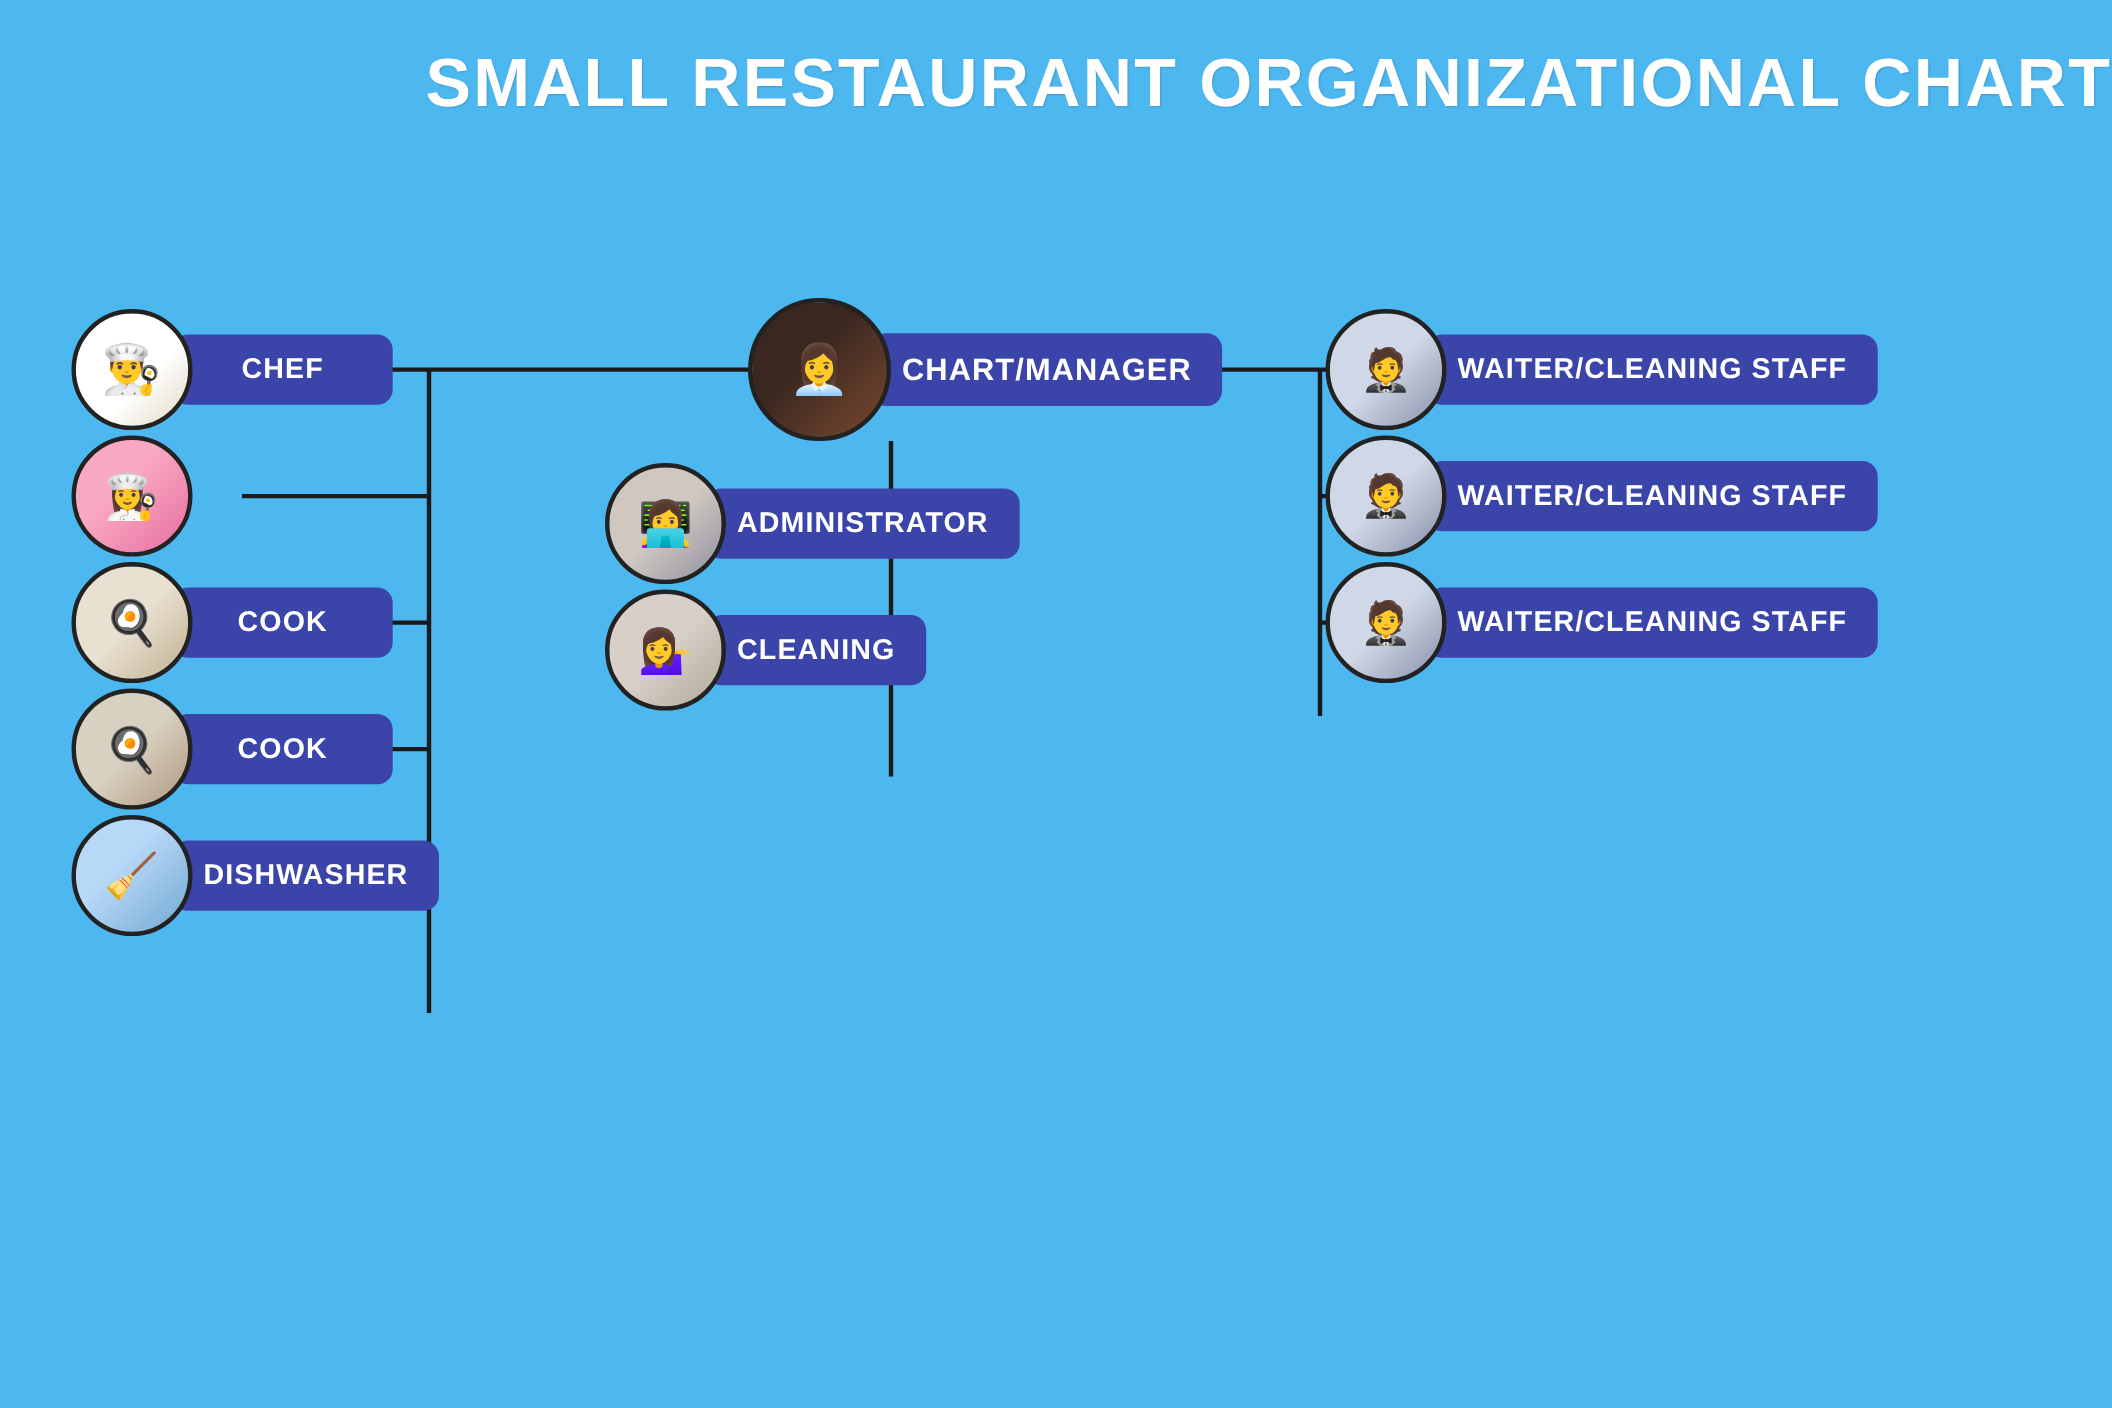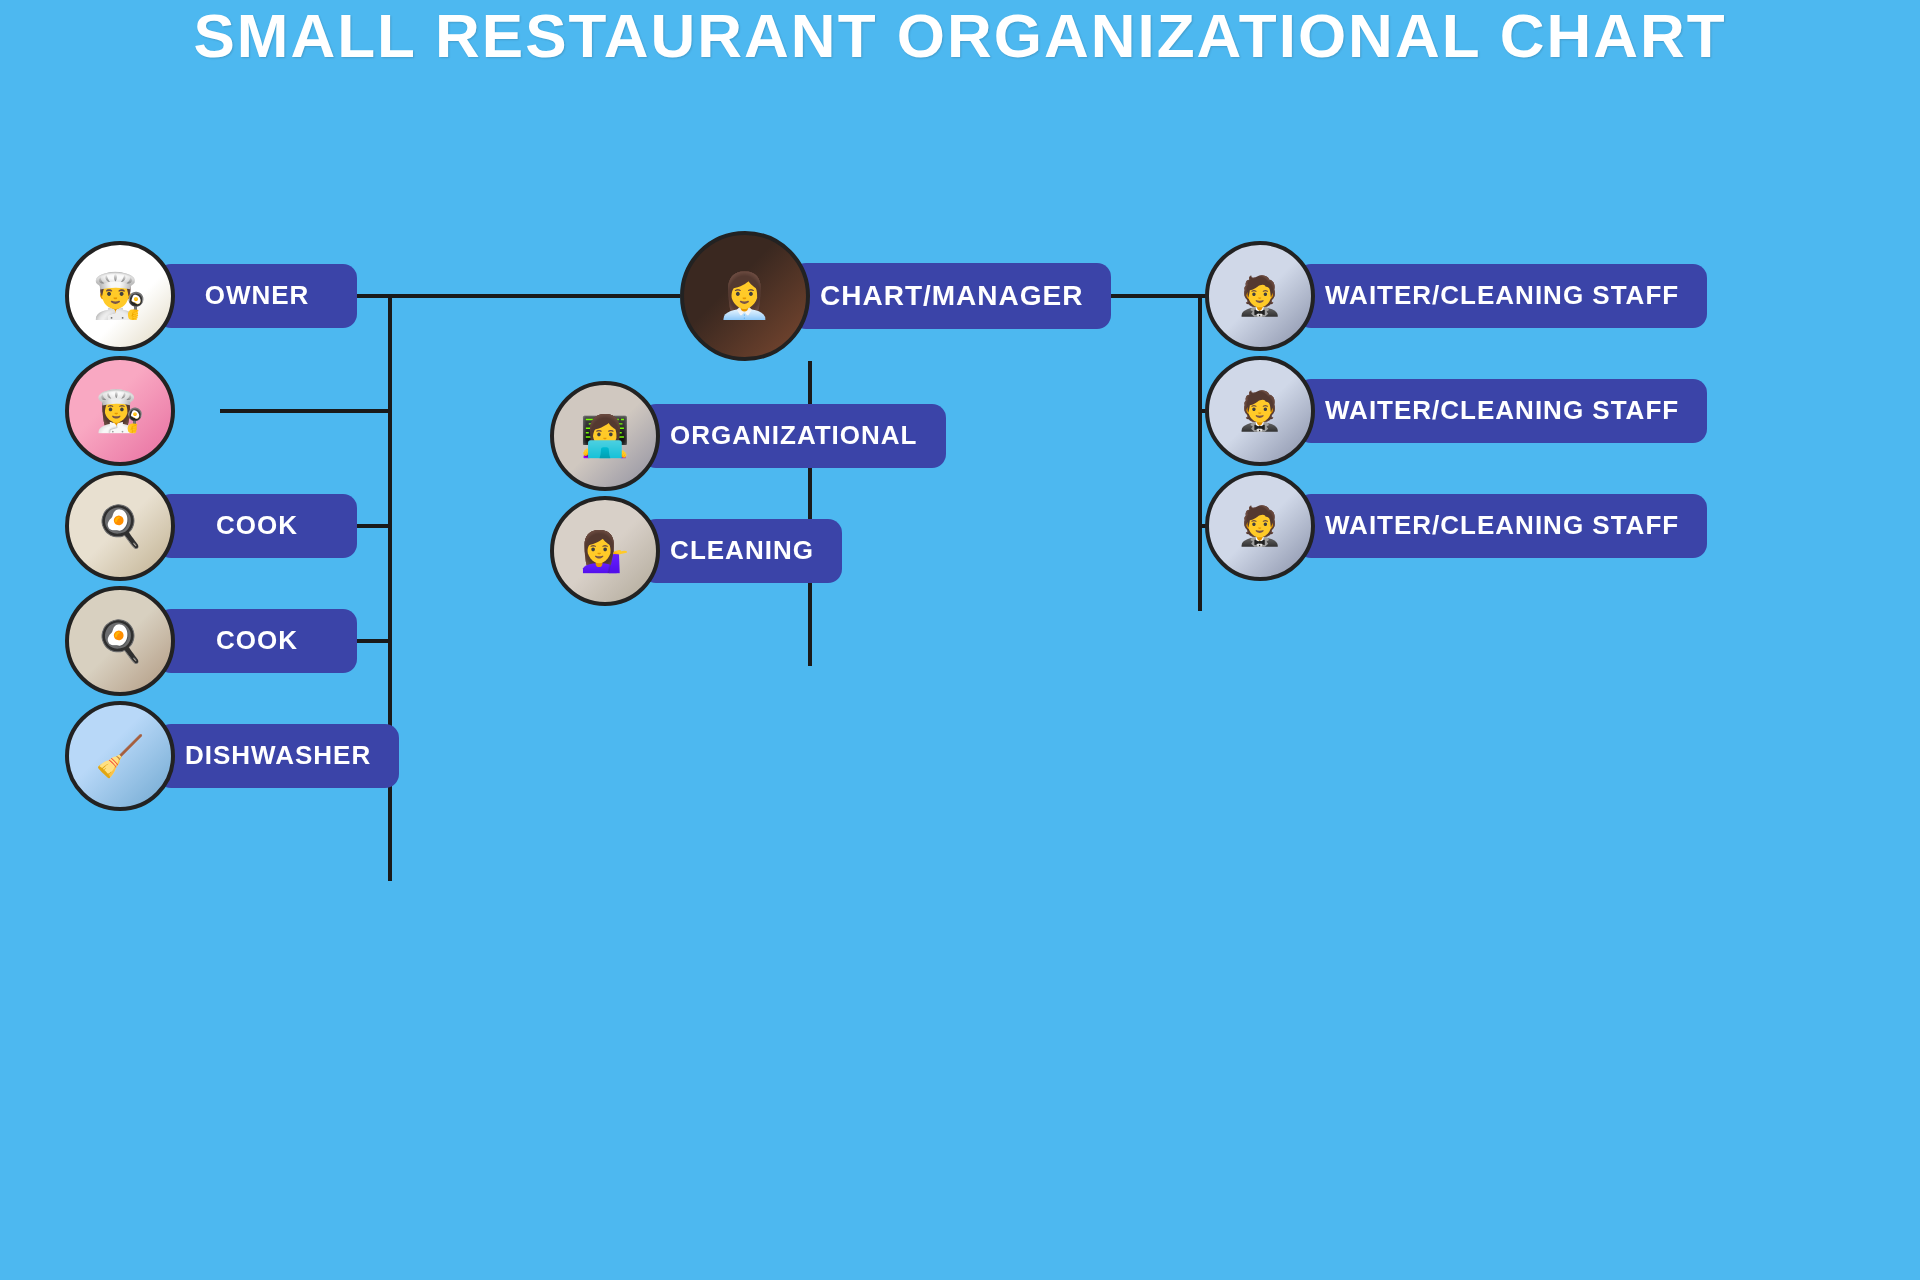--- a/index.html
+++ b/index.html
@@ -7,24 +7,25 @@
     body {
       background-color: #4db8f0;
       font-family: 'Arial Black', Arial, sans-serif;
       width: 1920px;
       min-height: 1280px;
       position: relative;
       overflow: hidden;
     }
 
     .page-title {
-      text-align: center;
+      text-align: right;
       color: white;
       font-size: 62px;
       font-weight: 900;
+      padding-top: 40px;
       letter-spacing: 2px;
       text-shadow: 1px 1px 2px rgba(0,0,0,0.15);
     }
 
     .chart-container {
       position: relative;
       width: 100%;
       height: 1180px;
       margin-top: 20px;
     }
@@ -125,21 +126,21 @@
 
     <line x1="810" y1="270" x2="810" y2="575" stroke="#1a1a1a" stroke-width="4"></line>
 
     <line x1="810" y1="345" x2="680" y2="345" stroke="#1a1a1a" stroke-width="4"></line>
 
     <line x1="810" y1="460" x2="680" y2="460" stroke="#1a1a1a" stroke-width="4"></line>
   </svg>
 
   <div class="node" style="left:65px; top:150px;">
     <div class="avatar chef-avatar">👨‍🍳</div>
-    <div class="label-box">OWNER</div>
+    <div class="label-box">CHEF</div>
   </div>
 
   <div class="node" style="left:65px; top:265px;">
     <div class="avatar sous-chef-avatar">👩‍🍳</div>
   </div>
 
   <div class="node" style="left:65px; top:380px;">
     <div class="avatar cook1-avatar">🍳</div>
     <div class="label-box">COOK</div>
   </div>
@@ -154,21 +155,21 @@
     <div class="label-box">DISHWASHER</div>
   </div>
 
   <div class="node" style="left:680px; top:140px;">
     <div class="avatar avatar-lg owner-avatar">👩‍💼</div>
     <div class="label-box" style="font-size:28px; min-width:240px;">CHART/MANAGER</div>
   </div>
 
   <div class="node" style="left:550px; top:290px;">
     <div class="avatar admin-avatar">👩‍💻</div>
-    <div class="label-box">ORGANIZATIONAL</div>
+    <div class="label-box">ADMINISTRATOR</div>
   </div>
 
   <div class="node" style="left:550px; top:405px;">
     <div class="avatar cashier-avatar">💁‍♀️</div>
     <div class="label-box">CLEANING</div>
   </div>
 
   <div class="node" style="left:1205px; top:150px;">
     <div class="avatar waiter-avatar">🤵</div>
     <div class="label-box">WAITER/CLEANING STAFF</div>

